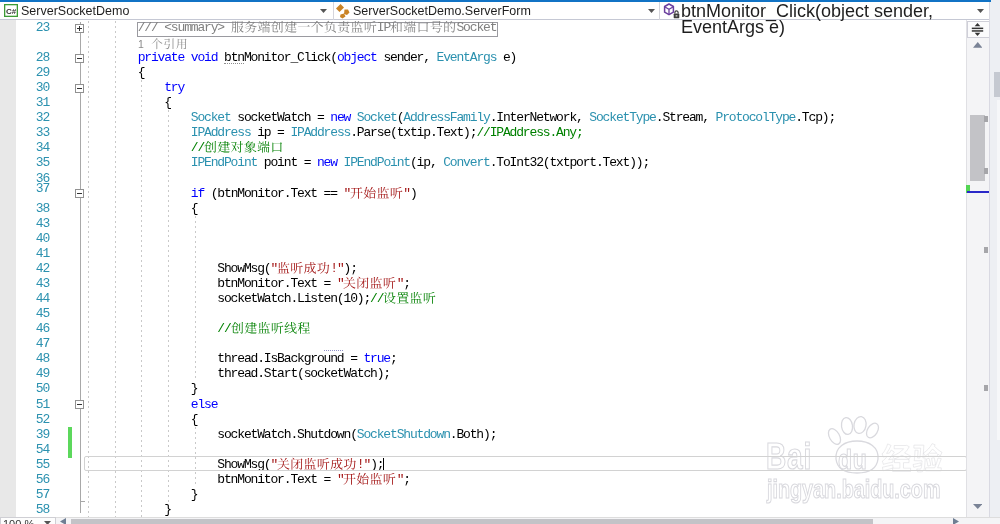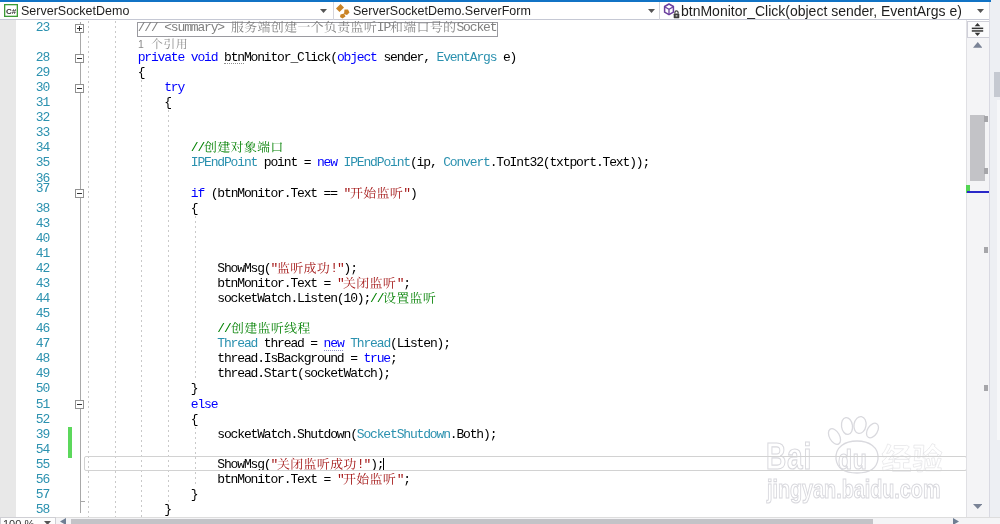--- a/index.html
+++ b/index.html
@@ -49,21 +49,21 @@
         <path id="c33" d="M30 76 53 -43C148 -17 271 17 386 50L372 154C246 124 116 93 30 76ZM57 413C74 421 99 428 190 439C156 394 126 360 110 344C76 309 53 288 25 281C39 249 58 193 64 169C91 185 134 197 382 245C380 271 381 318 386 350L236 325C305 402 373 491 428 580L325 648C307 613 286 579 265 546L170 538C226 616 280 711 319 801L206 854C170 738 101 615 78 584C57 551 39 530 18 524C32 494 51 436 57 413ZM423 800V692H738C651 583 506 497 357 453C380 428 413 381 428 350C515 381 600 422 676 474C762 433 860 382 910 346L981 443C932 474 847 515 769 549C834 609 887 679 924 761L838 805L817 800ZM432 337V228H613V44H372V-67H969V44H733V228H918V337Z"></path>
         <path id="c34" d="M20 168 40 74C114 91 202 113 288 133L279 221C183 200 87 180 20 168ZM461 349C483 274 507 176 514 112L611 139C601 202 577 299 552 373ZM634 377C650 302 668 204 672 139L768 155C762 219 744 314 726 390ZM85 646C81 533 71 383 58 292H318C308 116 297 43 279 24C269 14 260 12 244 12C225 12 183 13 139 17C155 -10 167 -50 169 -79C217 -81 264 -81 291 -78C323 -74 346 -66 367 -40C397 -5 410 93 422 343C423 356 424 386 424 386H347C359 500 371 675 378 813H46V712H273C267 598 258 474 247 385H169C176 465 183 560 187 640ZM670 686C712 638 760 588 811 544H545C590 587 632 635 670 686ZM652 861C590 733 478 617 361 547C381 524 416 473 429 449C463 472 496 499 529 529V443H839V520C869 495 900 472 930 452C941 485 964 541 984 571C895 618 796 701 730 778L756 825ZM436 56V-46H957V56H837C878 143 923 260 959 361L851 384C827 284 780 148 738 56Z"></path>
       </defs>
     </svg>
 <div style="position:absolute;left:0;top:0;width:996px;height:2px;background:#1173c5"></div>
 <div style="position:absolute;left:0;top:2px;width:996px;height:18px;background:#fff;border-bottom:1px solid #c5c8d4"></div>
 <div style="position:absolute;left:333px;top:2px;width:1px;height:18px;background:#d5d5dc"></div>
 <div style="position:absolute;left:659px;top:2px;width:1px;height:18px;background:#d5d5dc"></div>
 <div class="nav" style="left:21px">ServerSocketDemo</div>
 <div class="nav" style="left:353px">ServerSocketDemo.ServerForm</div>
-<div class="nav" style="left:681px;font-size:14px">btnMonitor_Click(object sender, EventArgs e)</div>
+<div class="nav" style="left:681px;font-size:18px">btnMonitor_Click(object sender, EventArgs e)</div>
 <svg style="position:absolute;left:320px;top:9px" width="8" height="5" viewBox="0 0 8 5">
       <path d="M0 0 L7 0 L3.5 4 Z" fill="#555"></path>
     </svg>
 <svg style="position:absolute;left:648px;top:9px" width="8" height="5" viewBox="0 0 8 5">
       <path d="M0 0 L7 0 L3.5 4 Z" fill="#555"></path>
     </svg>
 <svg style="position:absolute;left:977px;top:9px" width="8" height="5" viewBox="0 0 8 5">
       <path d="M0 0 L7 0 L3.5 4 Z" fill="#555"></path>
     </svg>
 <svg style="position:absolute;left:4px;top:4px" width="14" height="13" viewBox="0 0 14 13">
@@ -169,20 +169,22 @@
         <use href="#c11" transform="translate(0.00,11.75) scale(0.01291,-0.01291)"></use>
         <use href="#c2" transform="translate(13.28,11.75) scale(0.01291,-0.01291)"></use>
         <use href="#c12" transform="translate(26.56,11.75) scale(0.01291,-0.01291)"></use>
         <use href="#c13" transform="translate(39.84,11.75) scale(0.01291,-0.01291)"></use>
         <use href="#c14" transform="translate(53.12,11.75) scale(0.01291,-0.01291)"></use>
       </svg></div>
 <div class="ln" style="top:49.94px"><span style="position:relative">        <span class="k">private void </span>btnMonitor_Click(<span class="k">object</span> sender, <span class="t">EventArgs</span> e)</span></div>
 <div class="ln" style="top:65.01px"><span style="position:relative">        {</span></div>
 <div class="ln" style="top:80.08px"><span style="position:relative">            <span class="k">try</span></span></div>
 <div class="ln" style="top:95.15px"><span style="position:relative">            {</span></div>
+<div class="ln" style="top:110.22px"><span style="position:relative">                <span class="t">Socket</span> socketWatch = <span class="k">new</span><span class="t"> Socket</span>(<span class="t">AddressFamily</span>.InterNetwork, <span class="t">SocketType</span>.Stream, <span class="t">ProtocolType</span>.Tcp);</span></div>
+<div class="ln" style="top:125.29px"><span style="position:relative">                <span class="t">IPAddress</span> ip = <span class="t">IPAddress</span>.Parse(txtip.Text);<span class="c">//IPAddress.Any;</span></span></div>
 <div class="ln" style="top:140.36px"><span style="position:relative">                <span class="c">//</span><span>            </span></span><svg class="cjk" style="left:119.52px;top:0px;color:#008000;" width="79.7" height="15" viewBox="0 0 79.7 15">
         <use href="#c3" transform="translate(0.00,11.75) scale(0.01291,-0.01291)"></use>
         <use href="#c4" transform="translate(13.28,11.75) scale(0.01291,-0.01291)"></use>
         <use href="#c15" transform="translate(26.56,11.75) scale(0.01291,-0.01291)"></use>
         <use href="#c16" transform="translate(39.84,11.75) scale(0.01291,-0.01291)"></use>
         <use href="#c2" transform="translate(53.12,11.75) scale(0.01291,-0.01291)"></use>
         <use href="#c12" transform="translate(66.40,11.75) scale(0.01291,-0.01291)"></use>
       </svg></div>
 <div class="ln" style="top:155.43px"><span style="position:relative">                <span class="t">IPEndPoint</span> point = <span class="k">new</span><span class="t"> IPEndPoint</span>(ip, <span class="t">Convert</span>.ToInt32(txtport.Text));</span></div>
 <div class="ln" style="top:185.57px"><span style="position:relative">                <span class="k">if</span> (btnMonitor.Text == <span class="s">"</span><span>        </span><span class="s">"</span>)</span><svg class="cjk" style="left:265.60px;top:0px;color:#a31515;" width="53.1" height="15" viewBox="0 0 53.1 15">
@@ -211,21 +213,20 @@
         <use href="#c10" transform="translate(39.84,11.75) scale(0.01291,-0.01291)"></use>
       </svg></div>
 <div class="ln" style="top:321.20px"><span style="position:relative">                    <span class="c">//</span><span>            </span></span><svg class="cjk" style="left:146.08px;top:0px;color:#008000;" width="79.7" height="15" viewBox="0 0 79.7 15">
         <use href="#c3" transform="translate(0.00,11.75) scale(0.01291,-0.01291)"></use>
         <use href="#c4" transform="translate(13.28,11.75) scale(0.01291,-0.01291)"></use>
         <use href="#c9" transform="translate(26.56,11.75) scale(0.01291,-0.01291)"></use>
         <use href="#c10" transform="translate(39.84,11.75) scale(0.01291,-0.01291)"></use>
         <use href="#c27" transform="translate(53.12,11.75) scale(0.01291,-0.01291)"></use>
         <use href="#c28" transform="translate(66.40,11.75) scale(0.01291,-0.01291)"></use>
       </svg></div>
-<div class="ln" style="top:336.27px"><span style="position:relative">                    <span class="t">Thread</span> thread = <span class="k">new</span><span class="t"> Thread</span>(Listen);</span></div>
 <div class="ln" style="top:351.34px"><span style="position:relative">                    thread.IsBackground = <span class="k">true</span>;</span></div>
 <div class="ln" style="top:366.41px"><span style="position:relative">                    thread.Start(socketWatch);</span></div>
 <div class="ln" style="top:381.48px"><span style="position:relative">                }</span></div>
 <div class="ln" style="top:396.55px"><span style="position:relative">                <span class="k">else</span></span></div>
 <div class="ln" style="top:411.62px"><span style="position:relative">                {</span></div>
 <div class="ln" style="top:426.69px"><span style="position:relative">                    socketWatch.Shutdown(<span class="t">SocketShutdown</span>.Both);</span></div>
 <div class="ln" style="top:456.83px"><span style="position:relative">                    ShowMsg(<span class="s">"</span><span>            </span><span class="s">!"</span>);</span><svg class="cjk" style="left:192.56px;top:0px;color:#a31515;" width="79.7" height="15" viewBox="0 0 79.7 15">
         <use href="#c23" transform="translate(0.00,11.75) scale(0.01291,-0.01291)"></use>
         <use href="#c24" transform="translate(13.28,11.75) scale(0.01291,-0.01291)"></use>
         <use href="#c9" transform="translate(26.56,11.75) scale(0.01291,-0.01291)"></use>

